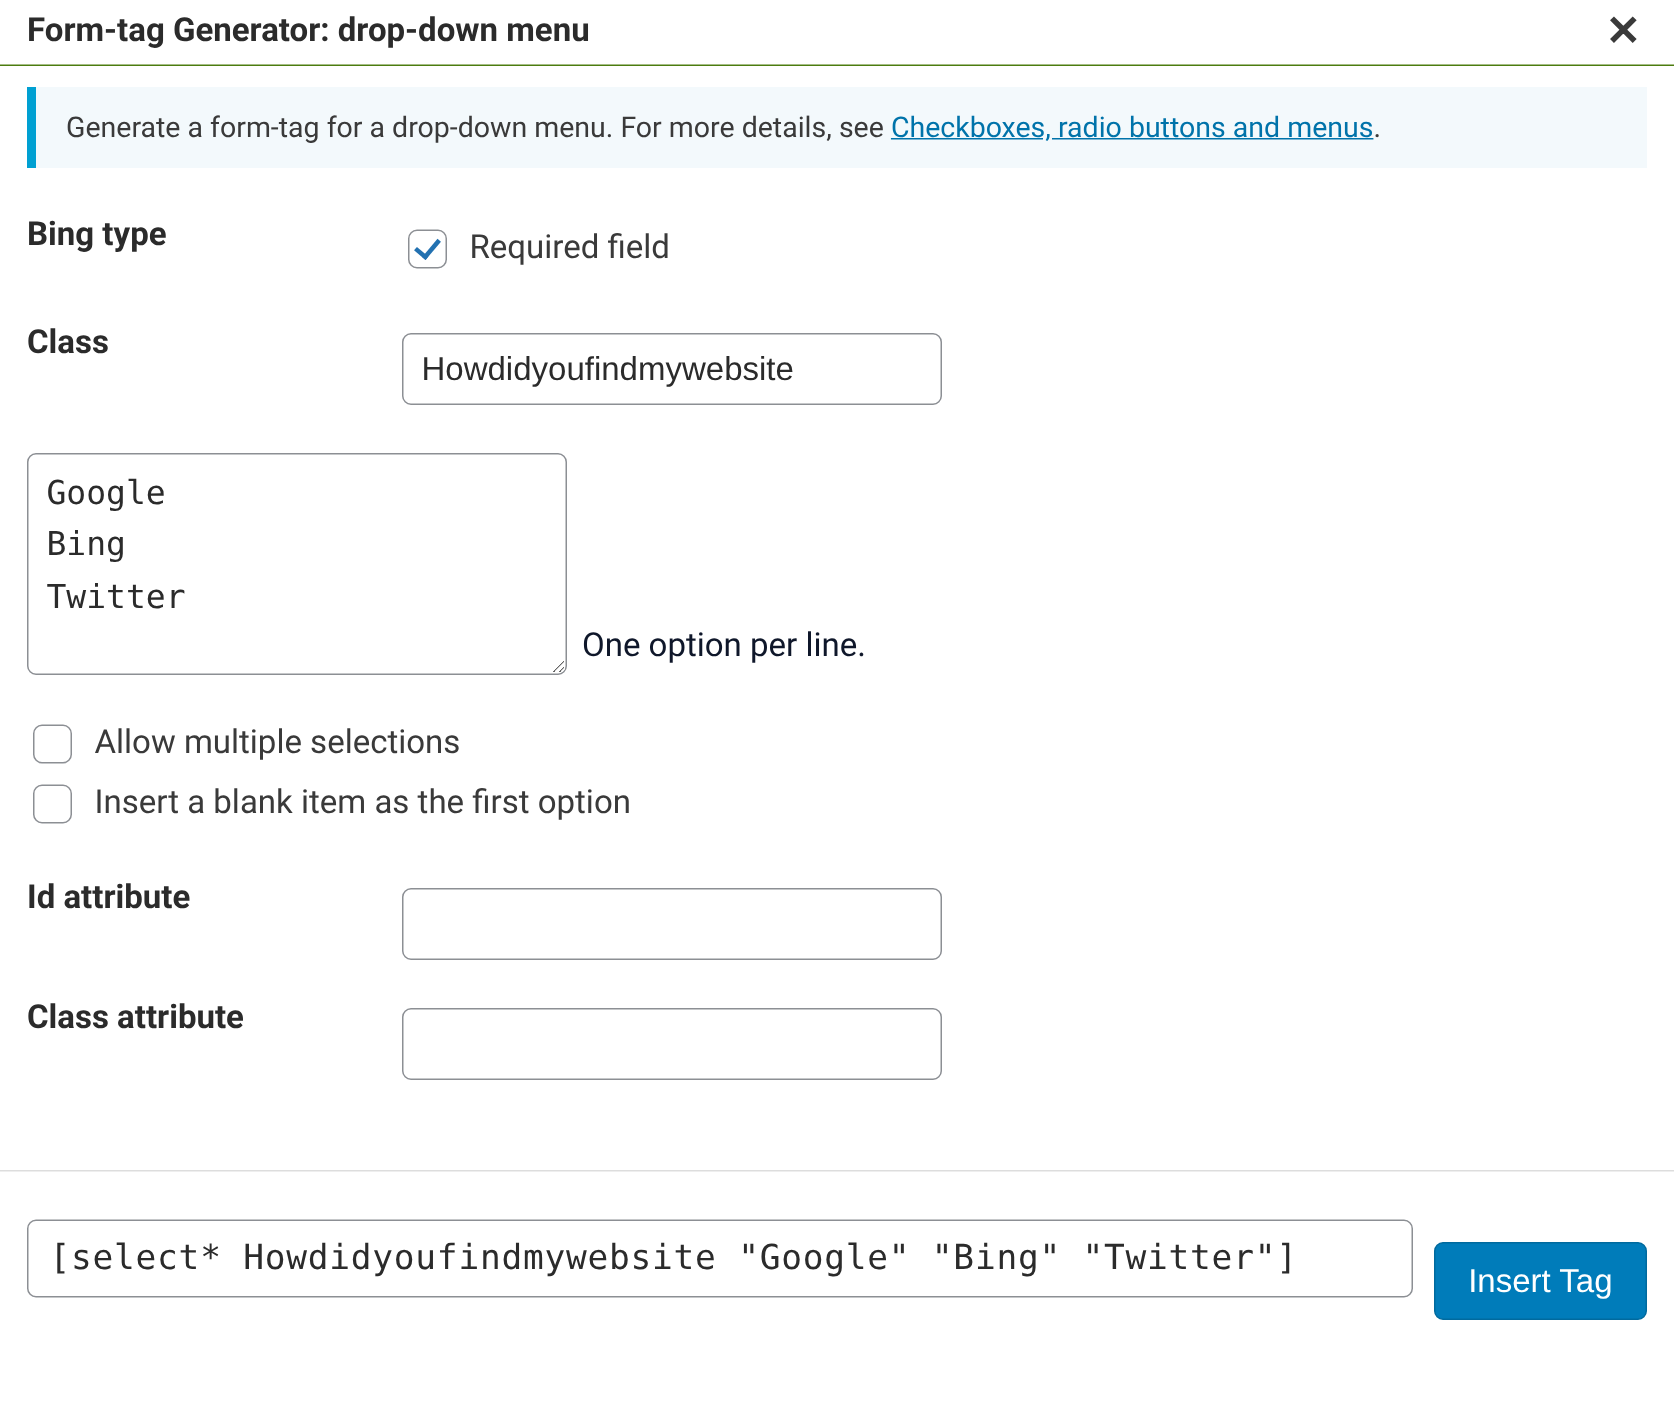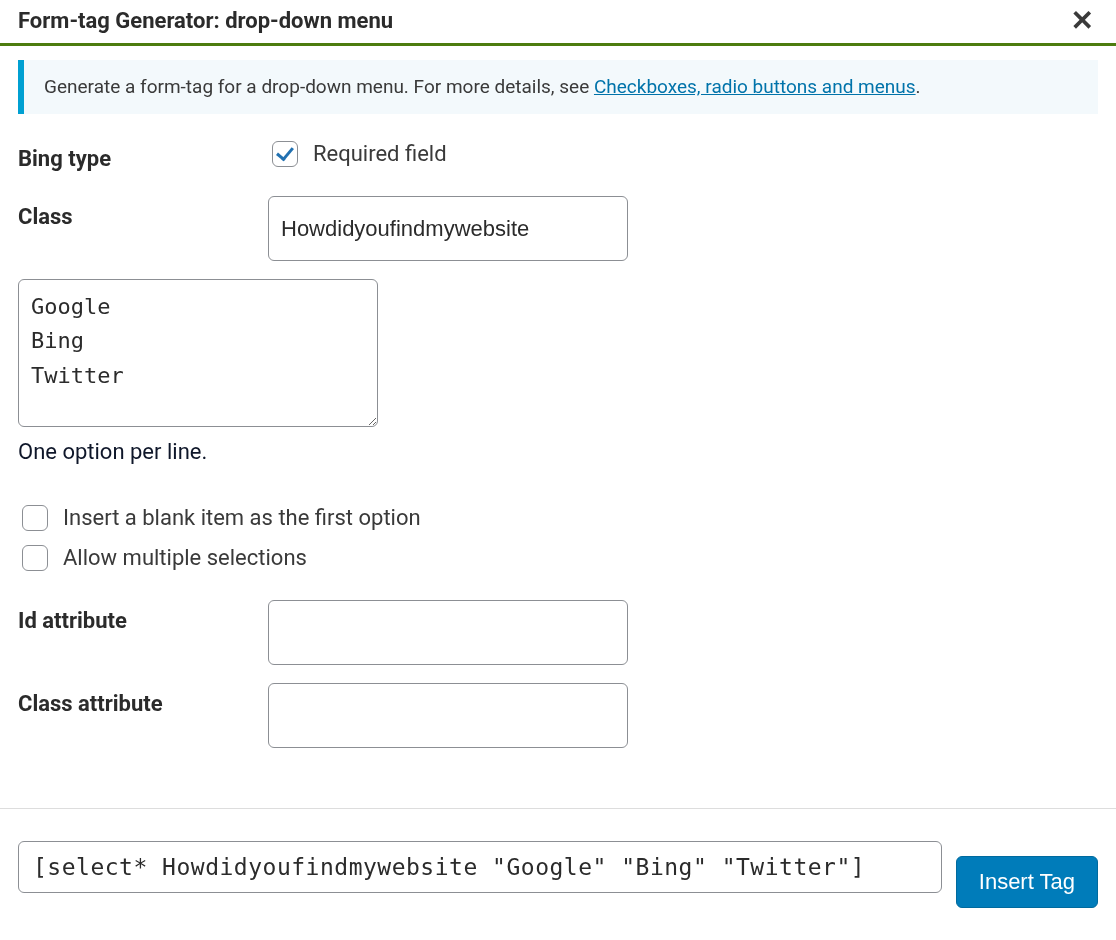--- a/index.html
+++ b/index.html
@@ -14,21 +14,21 @@
   .dialog {
     width: 1116px;
     min-height: 940px;
     position: relative;
   }
   .header {
     display: flex;
     align-items: center;
     justify-content: space-between;
     padding: 6px 16px 6px 18px;
-    border-bottom: 3px solid #4d7c0f;
+    border-bottom: 1px solid #4d7c0f;
   }
   .header h1 {
     font-size: 22px;
     font-weight: 700;
     margin: 0;
     color: #2b2b2b;
   }
   .close-icon {
     font-size: 28px;
     font-weight: 700;
@@ -59,20 +59,21 @@
   }
   .row .label {
     width: 250px;
     font-weight: 700;
     font-size: 22px;
     color: #2b2b2b;
     padding-top: 6px;
   }
   .row .control {
     flex: 1;
+    margin-top: 14px;
   }
   .cb-line {
     display: flex;
     align-items: center;
     gap: 12px;
     margin-bottom: 8px;
     font-size: 22px;
     color: #3a3a3a;
   }
   input[type="checkbox"].cb {
@@ -89,32 +90,32 @@
     content: "";
     position: absolute;
     left: 7px; top: 2px;
     width: 7px; height: 13px;
     border: solid #2271b1;
     border-width: 0 3px 3px 0;
     transform: rotate(40deg);
   }
   .text-input {
     width: 360px;
-    height: 65px;
+    height: 48px;
     padding: 6px 12px;
     font-size: 22px;
     border: 1px solid #8c8f94;
     border-radius: 6px;
     background: #fff;
     color: #2b2b2b;
   }
   .textarea-wrap {
     display: flex;
+    align-items: flex-end;
     gap: 10px;
-    flex-direction: column;
   }
   textarea.options {
     width: 360px;
     height: 148px;
     padding: 10px 12px;
     font-size: 22px;
     line-height: 1.55;
     border: 1px solid #8c8f94;
     border-radius: 6px;
     background: #fff;
@@ -210,25 +211,25 @@
       <div class="control">
         <div class="textarea-wrap">
           <textarea class="options" style="">Google
 Bing
 Twitter</textarea>
           <span class="options-hint">One option per line.</span>
         </div>
         <div class="post-cb">
           <label class="cb-line">
             <input type="checkbox" class="cb" style="">
-            <span>Insert a blank item as the first option</span>
+            <span>Allow multiple selections</span>
           </label>
           <label class="cb-line">
             <input type="checkbox" class="cb" style="">
-            <span>Allow multiple selections</span>
+            <span>Insert a blank item as the first option</span>
           </label>
         </div>
       </div>
     </div>
 
     <div class="row">
       <div class="label">Id attribute</div>
       <div class="control">
         <input type="text" class="text-input" value="" style="">
       </div>

